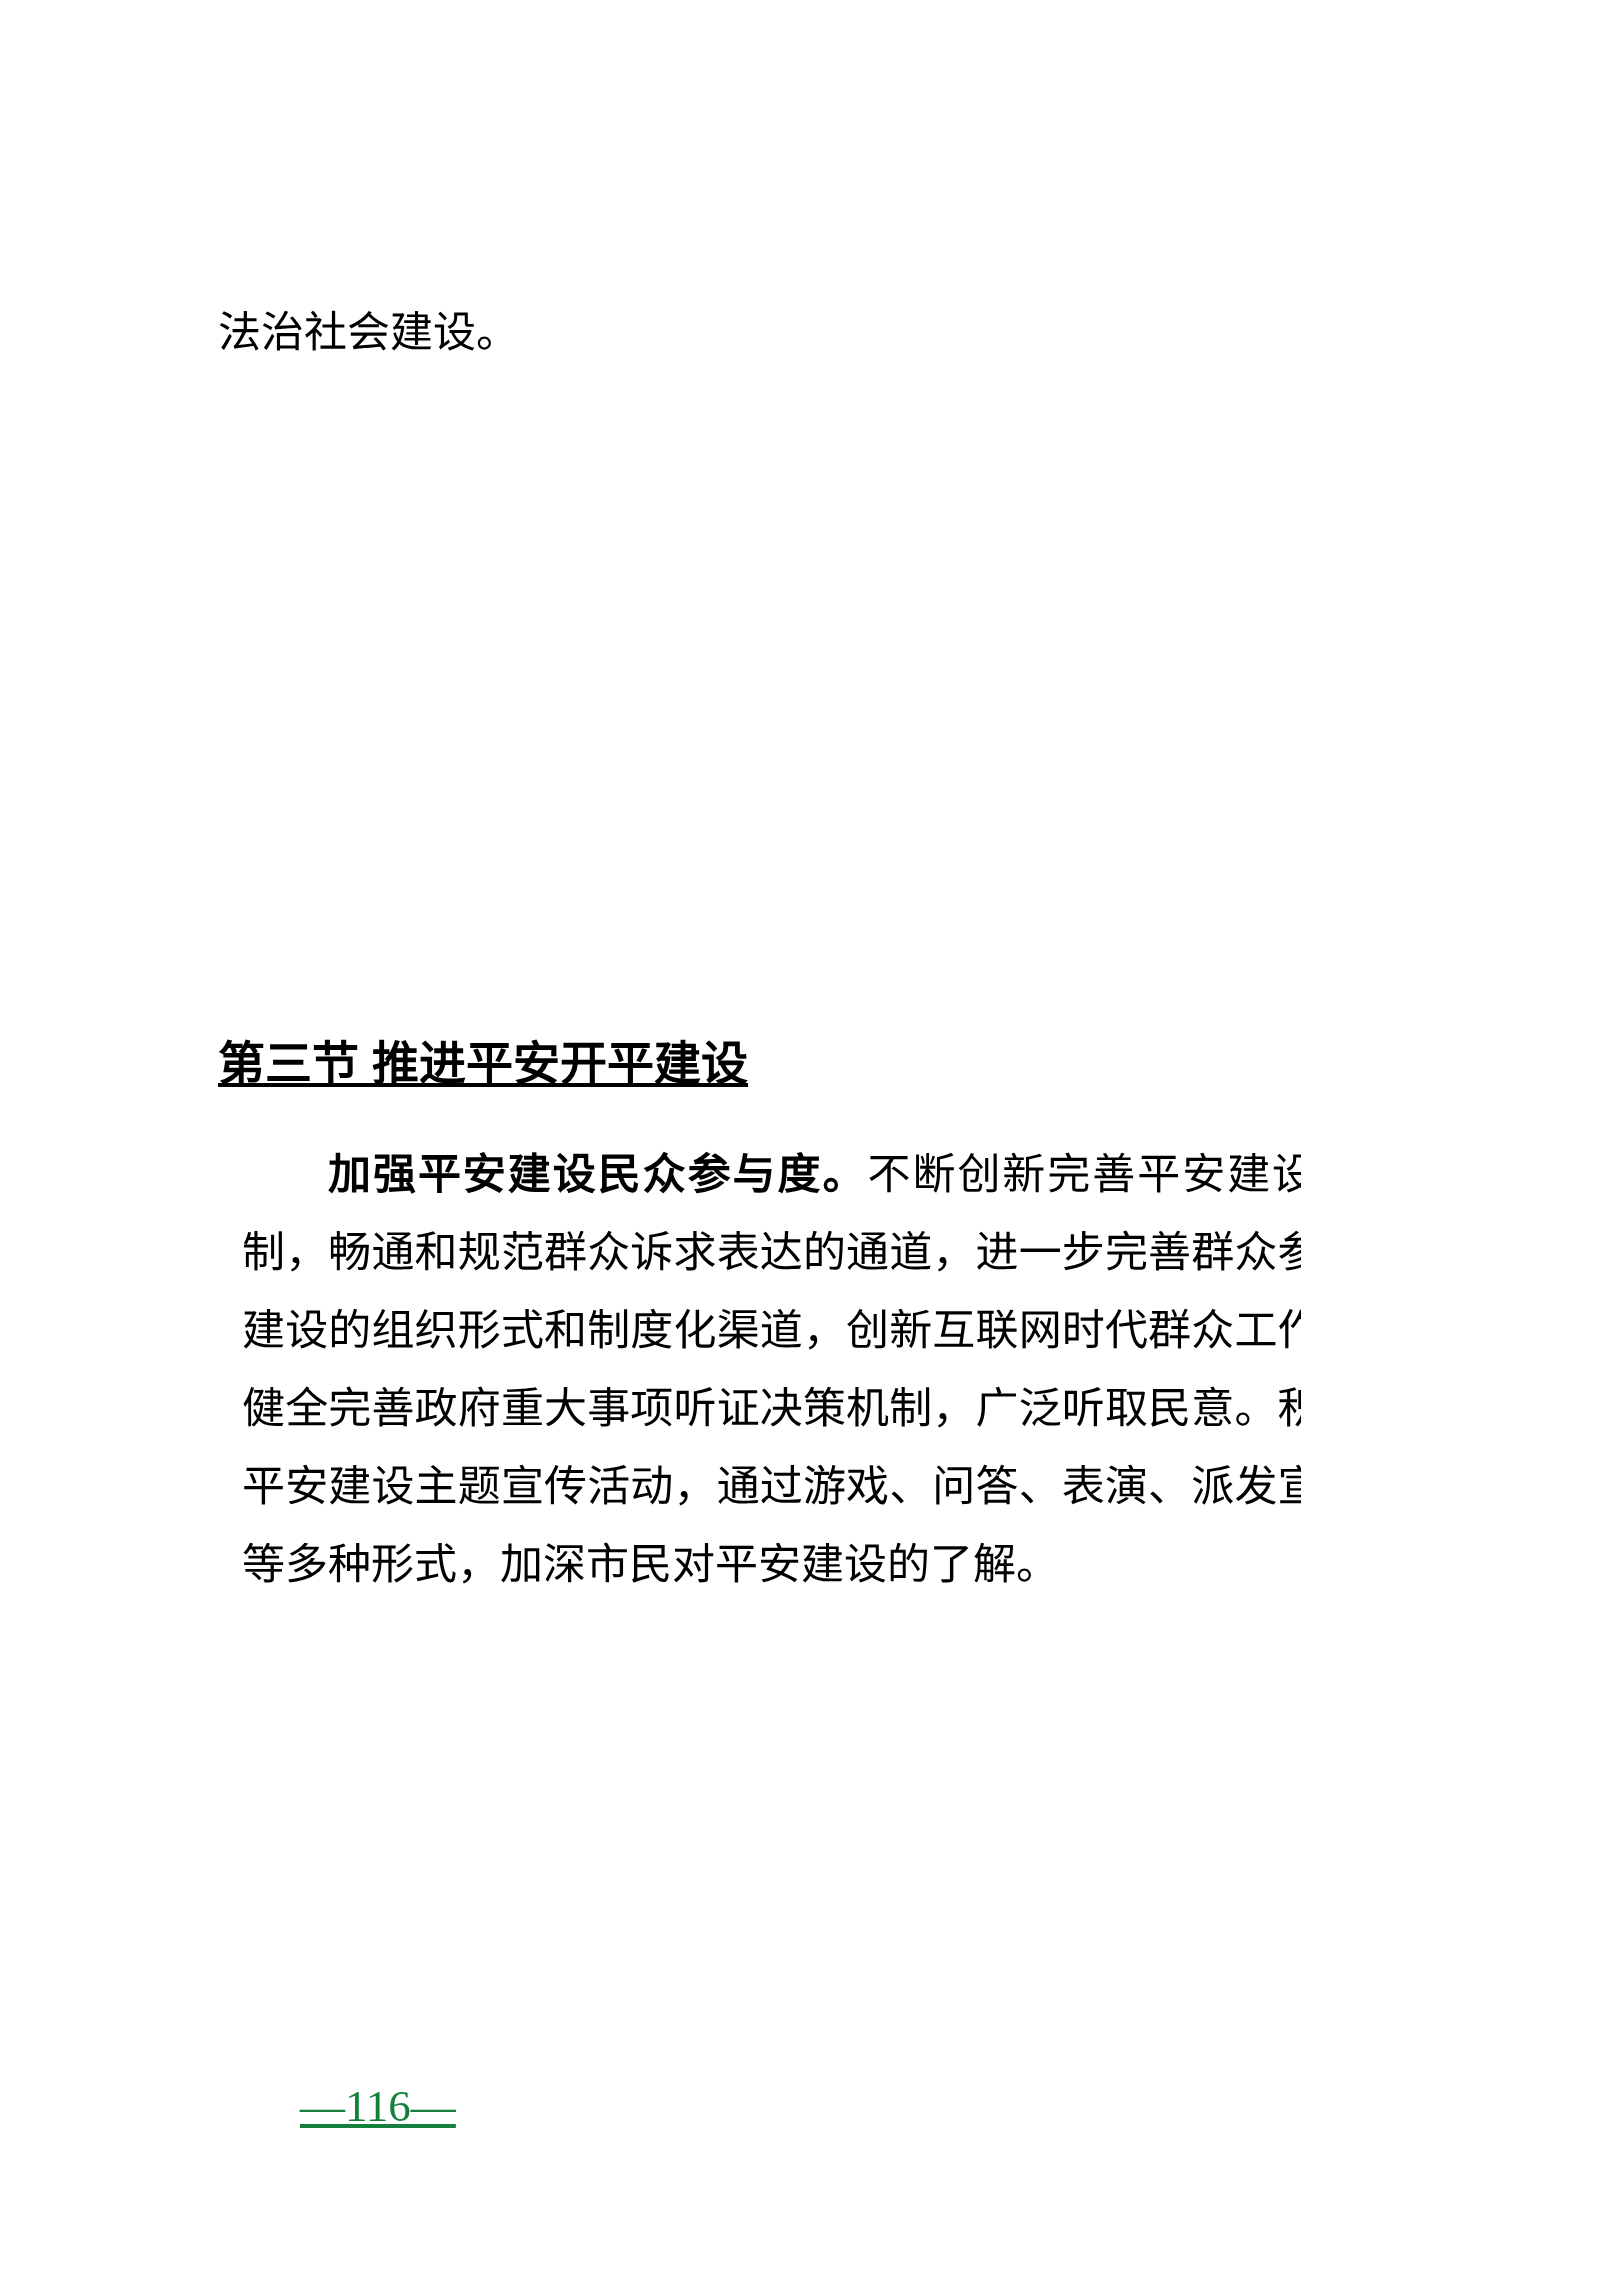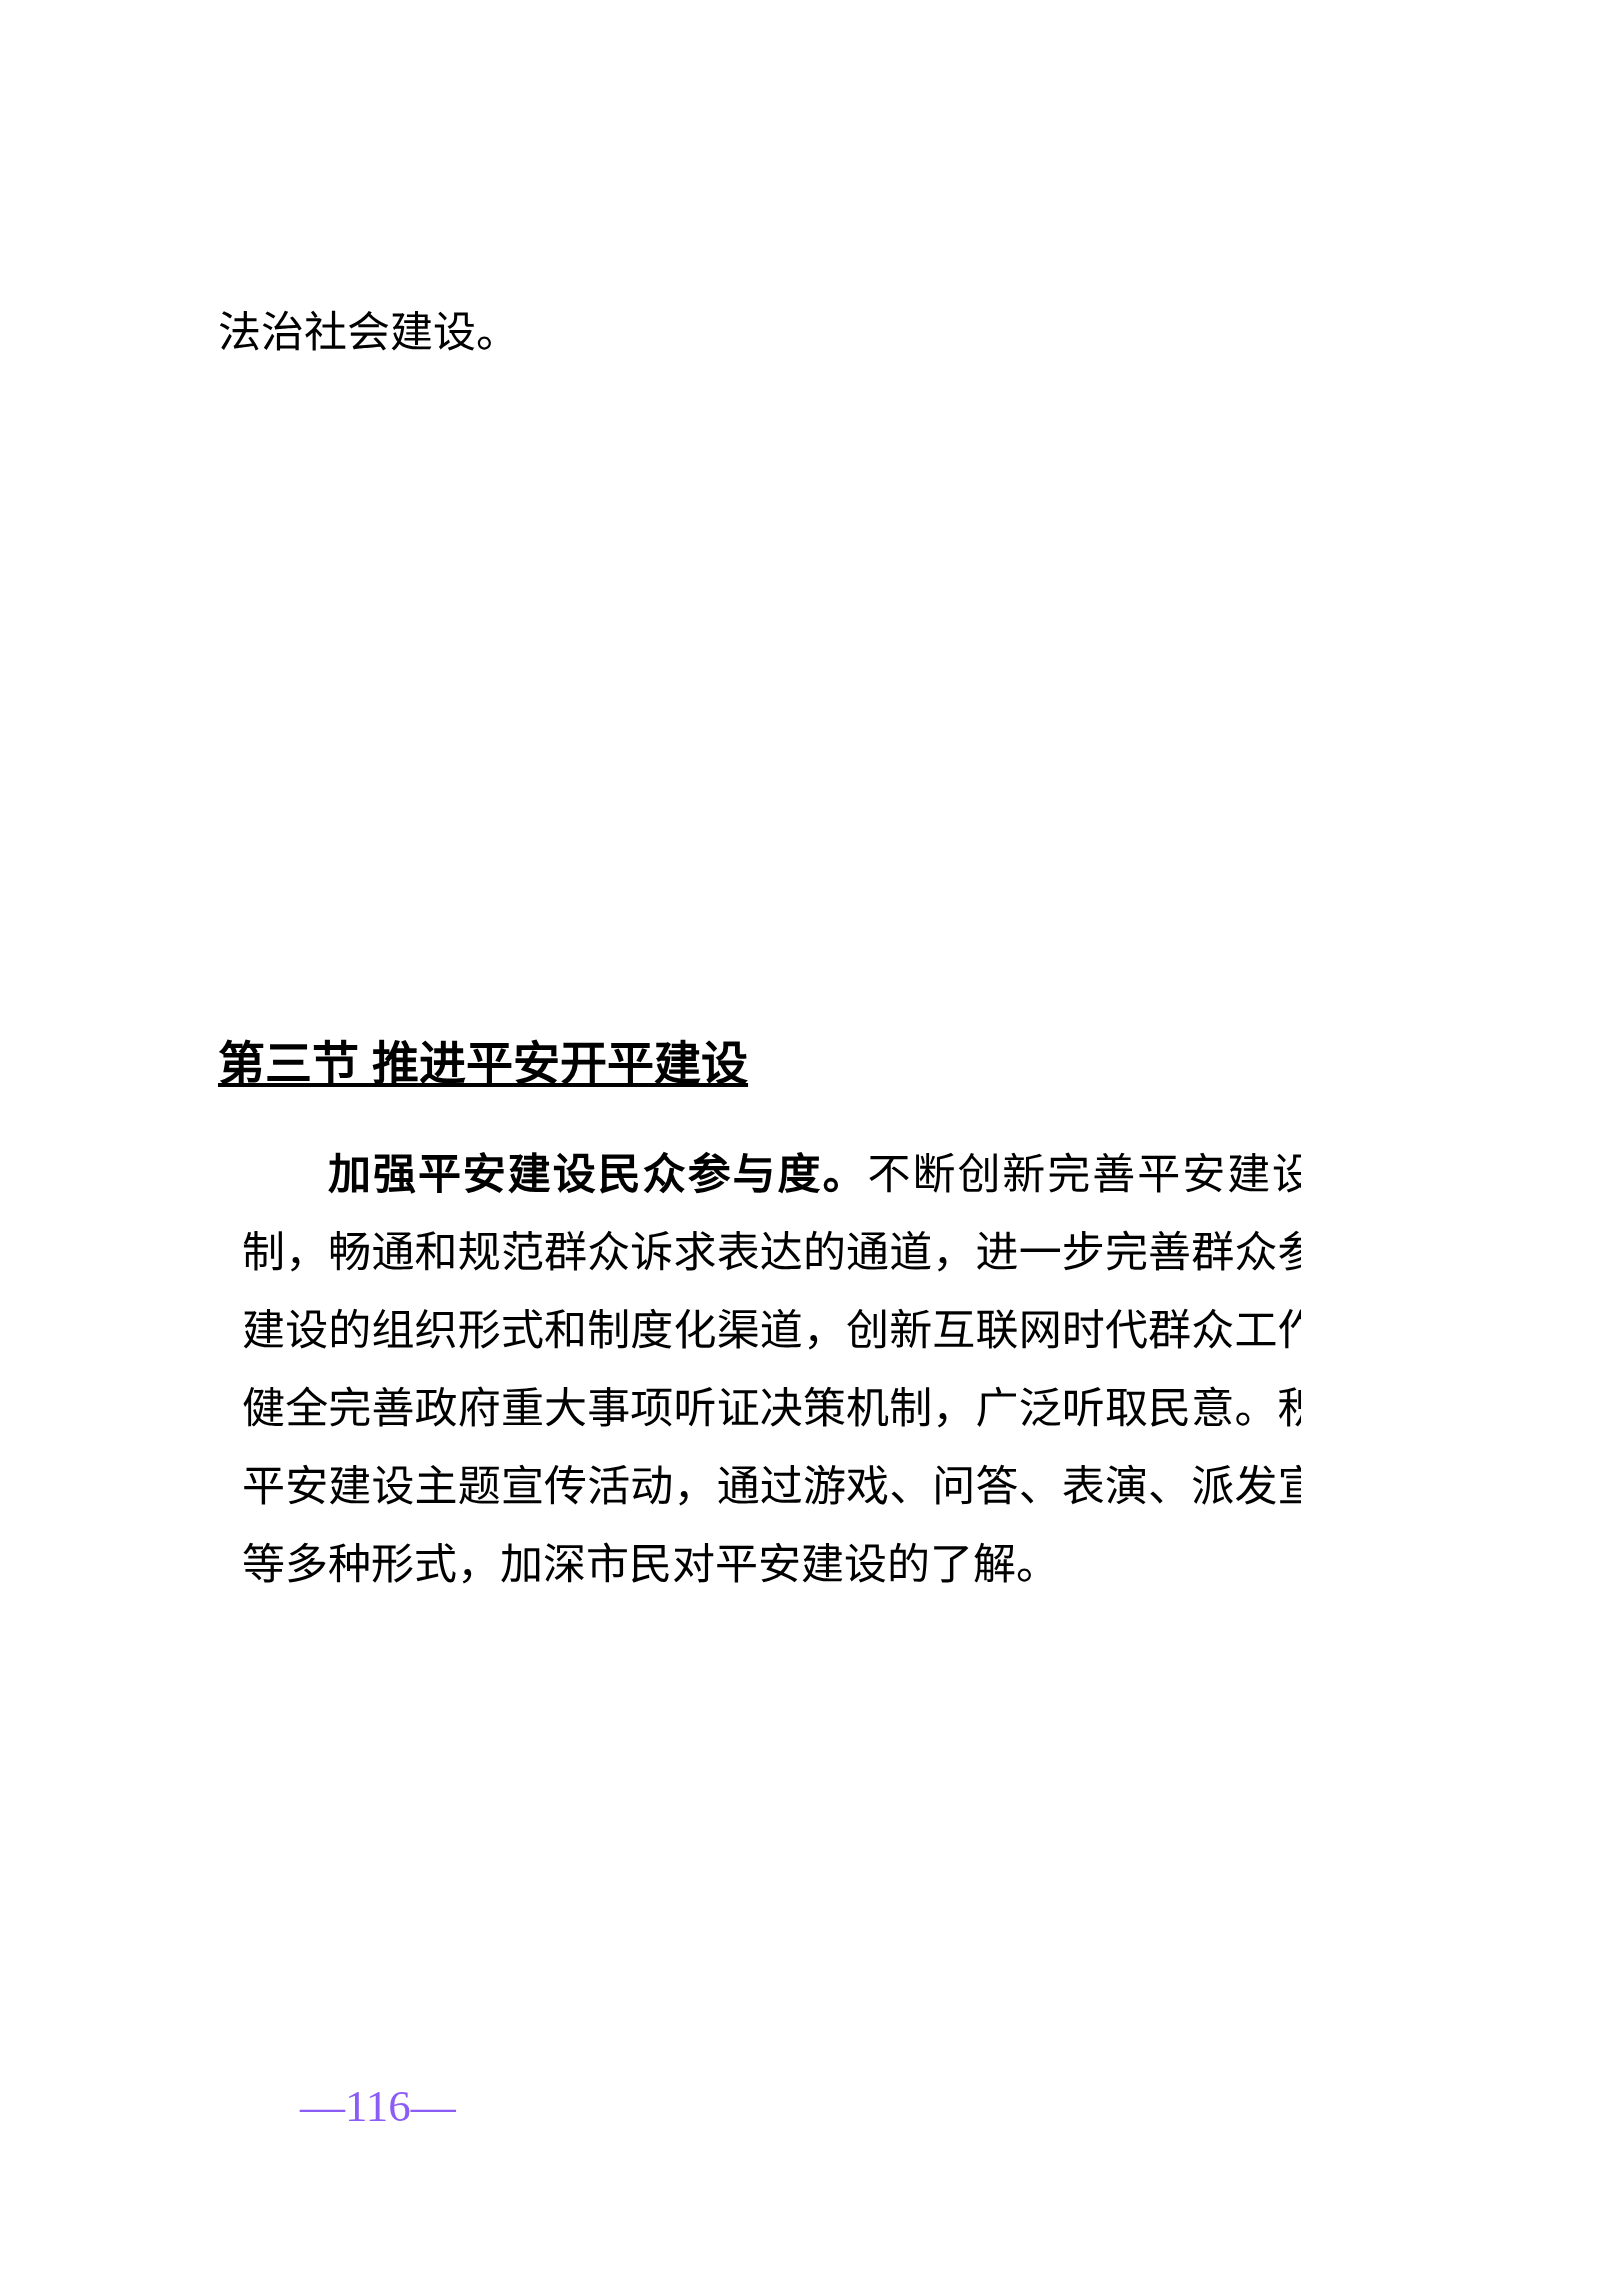--- a/index.html
+++ b/index.html
@@ -54,22 +54,23 @@
     color: #000000;
     text-decoration: underline;
   }
   .page-number {
     position: absolute;
     left: 300px;
     top: 2082px;
     font-size: 45px;
     line-height: 49px;
     font-family: "Liberation Serif", serif;
-    color: #8b5cf6;
+    color: #15803d;
     white-space: nowrap;
+    text-decoration: underline;
   }
 </style>
 </head>
 <body>
 
 <div class="page">
 
   <section class="body-block block-1">
     <p><span>法治社会建设。</span></p>
   </section>

